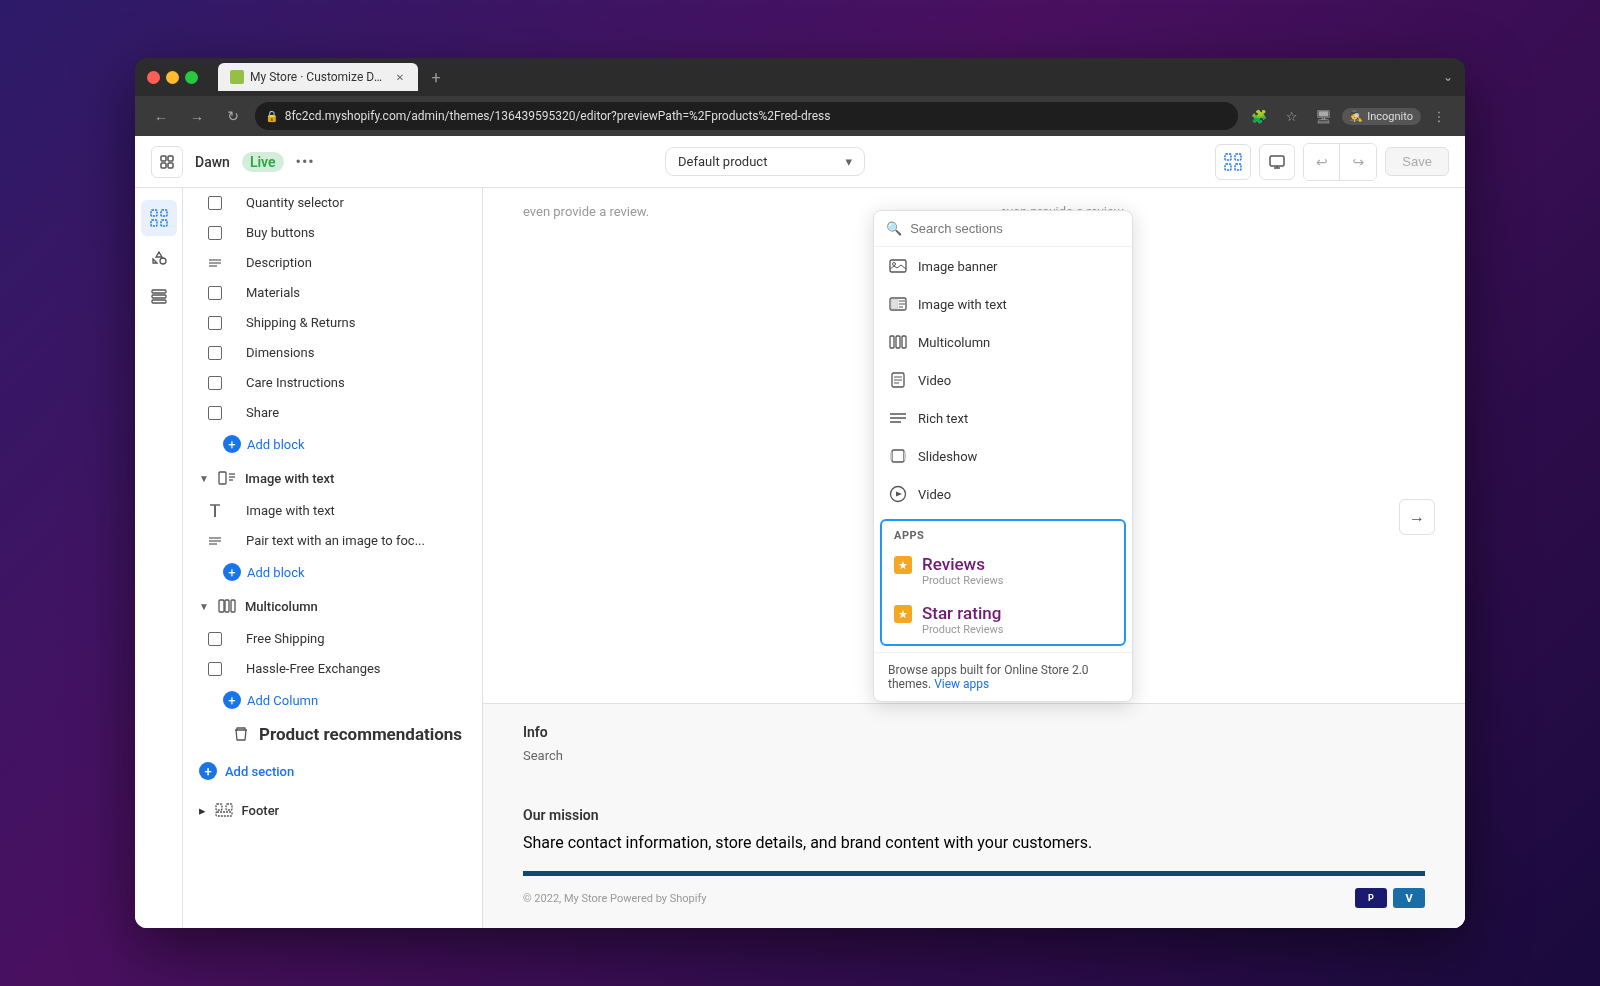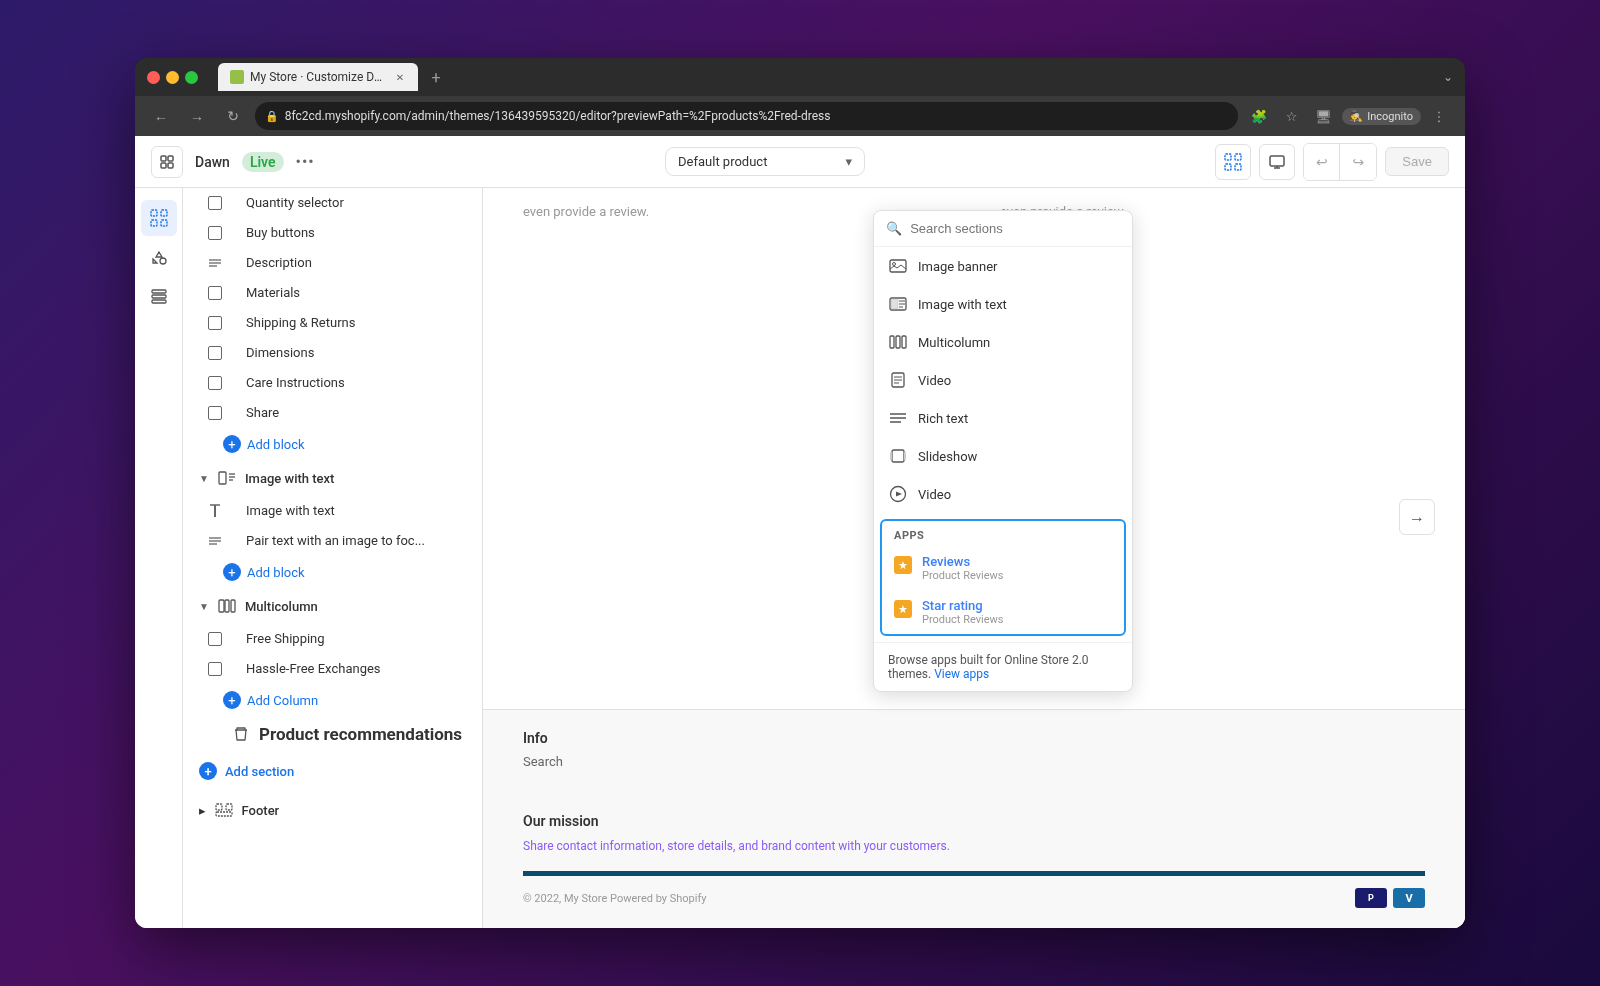--- a/index.html
+++ b/index.html
@@ -452,22 +452,22 @@
     }
     .footer-col-item {
       font-size: 13px;
       color: #666;
       margin-bottom: 4px;
     }
     .footer-mission {
       flex: 2;
     }
     .footer-mission-text {
-      font-size: 12px;
-      color: #8b5cf6;
+      font-size: 16px;
+      color: #000000;
       line-height: 1.5;
     }
     .footer-bottom {
       display: flex;
       align-items: center;
       justify-content: space-between;
       border-top: 5px solid #0c4a6e;
       padding-top: 12px;
     }
     .footer-copyright {
@@ -594,22 +594,22 @@
       display: flex;
       align-items: center;
       justify-content: center;
       color: white;
       font-size: 11px;
       flex-shrink: 0;
       margin-top: 2px;
     }
     .apps-item-text {}
     .apps-item-name {
-      font-size: 13px;
-      color: #3b82f6;
+      font-size: 17px;
+      color: #701a75;
       font-weight: 500;
     }
     .apps-item-sub {
       font-size: 11px;
       color: #999;
     }
     .dropdown-browse {
       padding: 10px 14px;
       font-size: 12px;
       color: #555;

